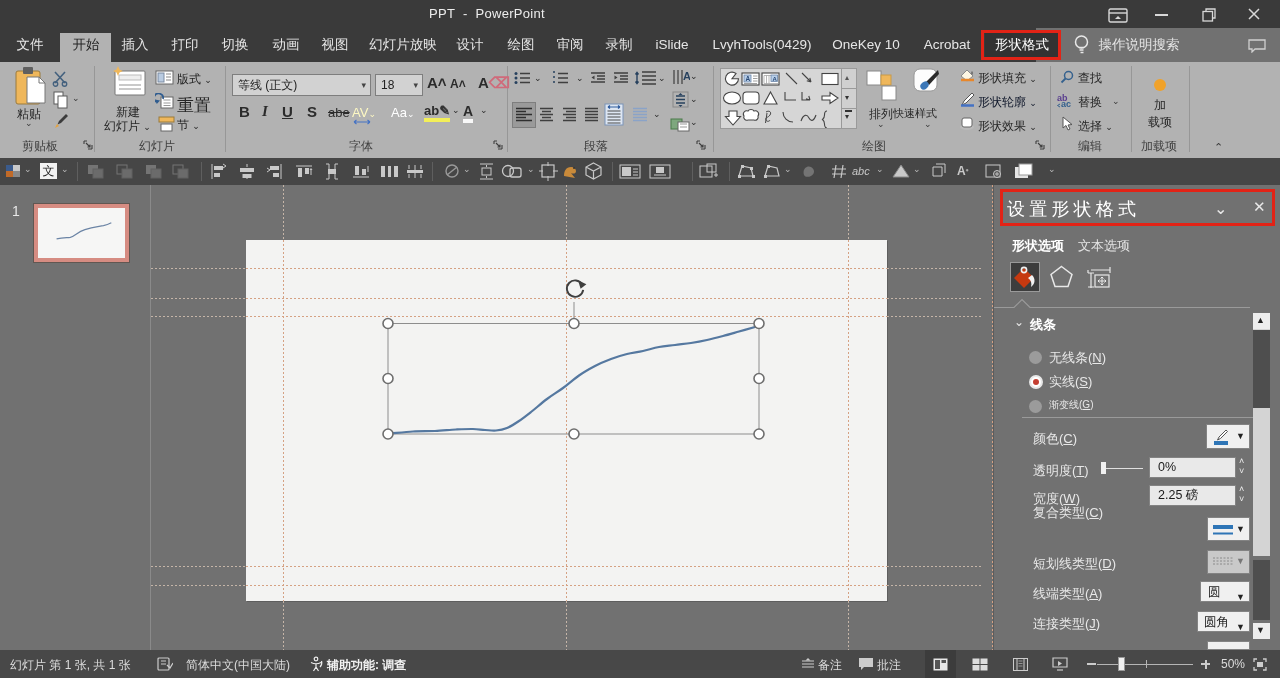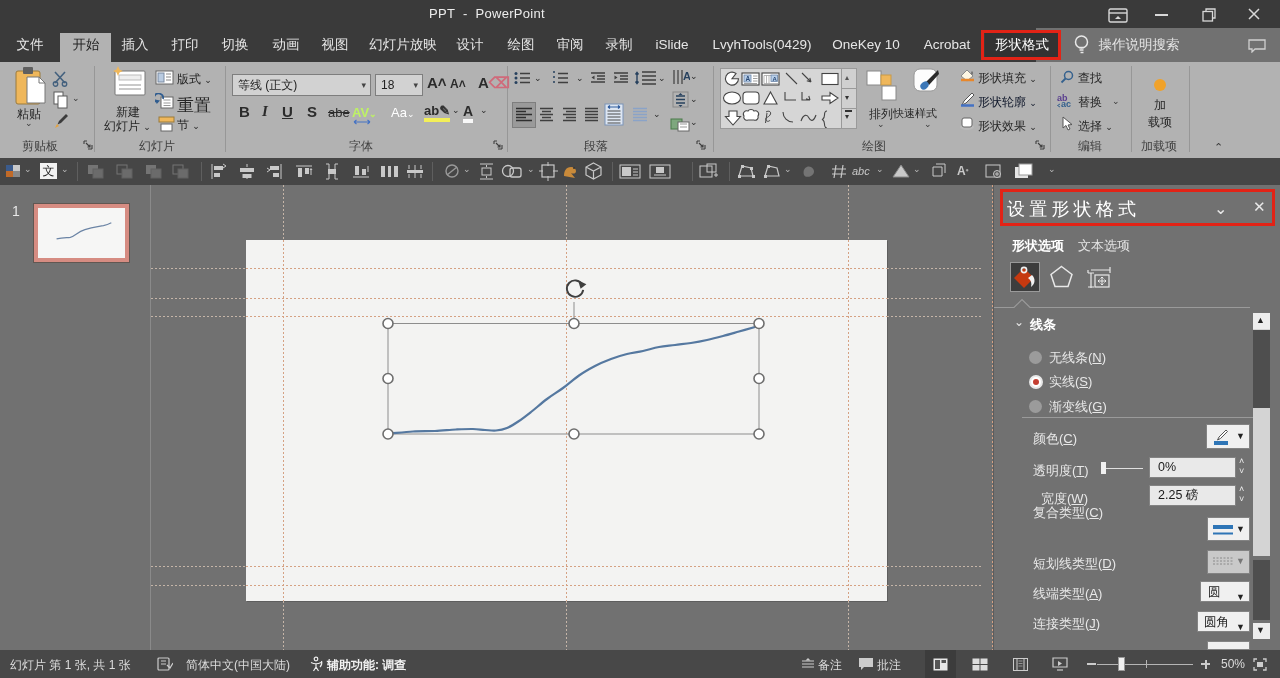--- a/index.html
+++ b/index.html
@@ -162,21 +162,21 @@
   <div class="abs" style="left:232px;top:74px;width:139px;height:22px;background:#d2d2d2;border:1px solid #7e7e7e;font-size:12px;color:#222;line-height:21px;padding-left:5px">等线 (正文)<span style="position:absolute;right:4px;font-size:9px;color:#444">▾</span></div>
   <div class="abs" style="left:375px;top:74px;width:48px;height:22px;background:#d2d2d2;border:1px solid #7e7e7e;font-size:12px;color:#222;line-height:21px;padding-left:5px">18<span style="position:absolute;right:4px;font-size:9px;color:#444">▾</span></div>
   <div class="abs" style="left:427px;top:74px;font-size:15px;font-weight:bold;color:#2b2b2b">A˄</div>
   <div class="abs" style="left:450px;top:77px;font-size:12px;font-weight:bold;color:#2b2b2b">A˄</div>
   <div class="abs" style="left:478px;top:74px;font-size:15px;font-weight:bold;color:#2b2b2b">A<span style="color:#d06a7a">⌫</span></div>
   <div class="abs" style="left:239px;top:103px;font-size:15px;font-weight:bold;color:#2b2b2b">B</div>
   <div class="abs" style="left:262px;top:103px;font-size:15px;font-style:italic;font-weight:bold;font-family:'Liberation Serif',serif;color:#2b2b2b">I</div>
   <div class="abs" style="left:282px;top:103px;font-size:15px;font-weight:bold;color:#2b2b2b;text-decoration:underline">U</div>
   <div class="abs" style="left:307px;top:103px;font-size:15px;font-weight:bold;color:#2b2b2b">S</div>
   <div class="abs" style="left:328px;top:105px;font-size:13px;color:#2b2b2b;text-decoration:line-through">abe</div>
-  <div class="abs" style="left:352px;top:105px;font-size:13px;font-weight:bold;color:#bef264">AV<span style="font-size:9px">⌄</span></div>
+  <div class="abs" style="left:352px;top:105px;font-size:13px;font-weight:normal;color:#fef9c3">AV<span style="font-size:9px">⌄</span></div>
   <svg class="abs" style="left:352px;top:119px" width="20" height="6" viewBox="0 0 20 6">
       <path d="M2 3 h16 M2 3 l2.5 -2 M2 3 l2.5 2 M18 3 l-2.5 -2 M18 3 l-2.5 2" stroke="#4472c4" fill="none" stroke-width="1.1"></path>
     </svg>
   <div class="abs" style="left:391px;top:105px;font-size:13px;color:#ffffff">Aa<span style="font-size:9px">⌄</span></div>
   <div class="abs" style="left:424px;top:103px;font-size:13px;font-weight:bold;color:#2b2b2b;border-bottom:4px solid #f3ef58">ab<span style="color:#333">✎</span></div>
   <div class="abs" style="left:452px;top:105px;font-size:9px;color:#2b2b2b">⌄</div>
   <div class="abs" style="left:463px;top:103px;font-size:14px;font-weight:bold;color:#2b2b2b;border-bottom:4px solid #f8f8f8">A</div>
   <div class="abs" style="left:480px;top:105px;font-size:9px;color:#2b2b2b">⌄</div>
   <svg class="abs" style="left:493px;top:140px" width="10" height="10" viewBox="0 0 10 10">
     <path d="M1 1 h3 M1 1 v3 M9 9 h-4 M9 9 v-4 M3 3 l4 4 M7 4.5 V7 H4.5" stroke="#3f3f3f" stroke-width="1.1" fill="none"></path>
@@ -586,36 +586,36 @@
     <svg class="abs" style="left:0px;top:113px" width="287" height="11" viewBox="0 0 287 11">
       <path d="M0 9.5 H20 L28 1.5 L36 9.5 H256" fill="none" stroke="#9a9a9a" stroke-width="1.2"></path>
     </svg>
     <div class="abs" style="left:20px;top:130px;font-size:12px;color:#e8e8e8">⌄</div>
     <div class="abs" style="left:36px;top:131px;font-size:13px;color:#fff;font-weight:bold">线条</div>
     <div class="radio" style="left:35px;top:166px"></div>
     <div class="abs" style="left:55px;top:164px;font-size:13px;color:#e8e8e8">无线条(<span class="u">N</span>)</div>
     <div class="radio sel" style="left:35px;top:190px"></div>
     <div class="abs" style="left:55px;top:188px;font-size:13px;color:#e8e8e8">实线(<span class="u">S</span>)</div>
     <div class="radio" style="left:35px;top:215px"></div>
-    <div class="abs" style="left:55px;top:213px;font-size:13px;color:#e8e8e8">渐变线(<span class="u">G</span>)</div>
+    <div class="abs" style="left:55px;top:213px;font-size:10px;color:#e8e8e8">渐变线(<span class="u">G</span>)</div>
     <div class="abs" style="left:28px;top:232px;width:243px;height:1px;background:#9a9a9a"></div>
     <div class="abs lbl" style="left:39px;top:245px">颜色(<span class="u">C</span>)</div>
     <div class="abs btn" style="left:212px;top:239px;width:44px;height:25px">
       <svg width="20" height="17" viewBox="0 0 20 17" style="position:absolute;left:5px;top:4px">
         <path d="M14 1 L7 8 L5.5 11 L8.5 9.5 L15.5 2.5 Z" fill="#fff" stroke="#555"></path>
         <rect x="2" y="12" width="14" height="4" fill="#2e75b6"></rect>
       </svg>
       <span style="position:absolute;right:4px;top:6px;font-size:9px;color:#222">▼</span>
     </div>
     <div class="abs lbl" style="left:39px;top:277px">透明度(<span class="u">T</span>)</div>
     <div class="abs" style="left:107px;top:277px;width:5px;height:12px;background:#f0f0f0"></div>
     <div class="abs" style="left:112px;top:282.5px;width:37px;height:1.5px;background:#e0e0e0"></div>
     <div class="abs spin" style="left:155px;top:272px;width:87px;height:21px">0%</div>
     <div class="abs" style="left:245px;top:271px;font-size:9px;line-height:10px;color:#eee">˄<br>˅</div>
-    <div class="abs lbl" style="left:47px;top:305px">宽度(<span class="u">W</span>)</div>
+    <div class="abs lbl" style="left:39px;top:305px">宽度(<span class="u">W</span>)</div>
     <div class="abs spin" style="left:155px;top:300px;width:87px;height:21px">2.25 磅</div>
     <div class="abs" style="left:245px;top:299px;font-size:9px;line-height:10px;color:#eee">˄<br>˅</div>
     <div class="abs lbl" style="left:39px;top:319px">复合类型(<span class="u">C</span>)</div>
     <div class="abs btn" style="left:213px;top:332px;width:43px;height:24px">
       <svg width="22" height="12" viewBox="0 0 22 12" style="position:absolute;left:4px;top:6px">
         <path d="M1 3 h20" stroke="#2e75b6" stroke-width="4"></path>
           <path d="M1 9.5 h20" stroke="#2e75b6" stroke-width="2"></path>
       </svg>
       <span style="position:absolute;right:4px;top:6px;font-size:9px;color:#222">▼</span>
     </div>

